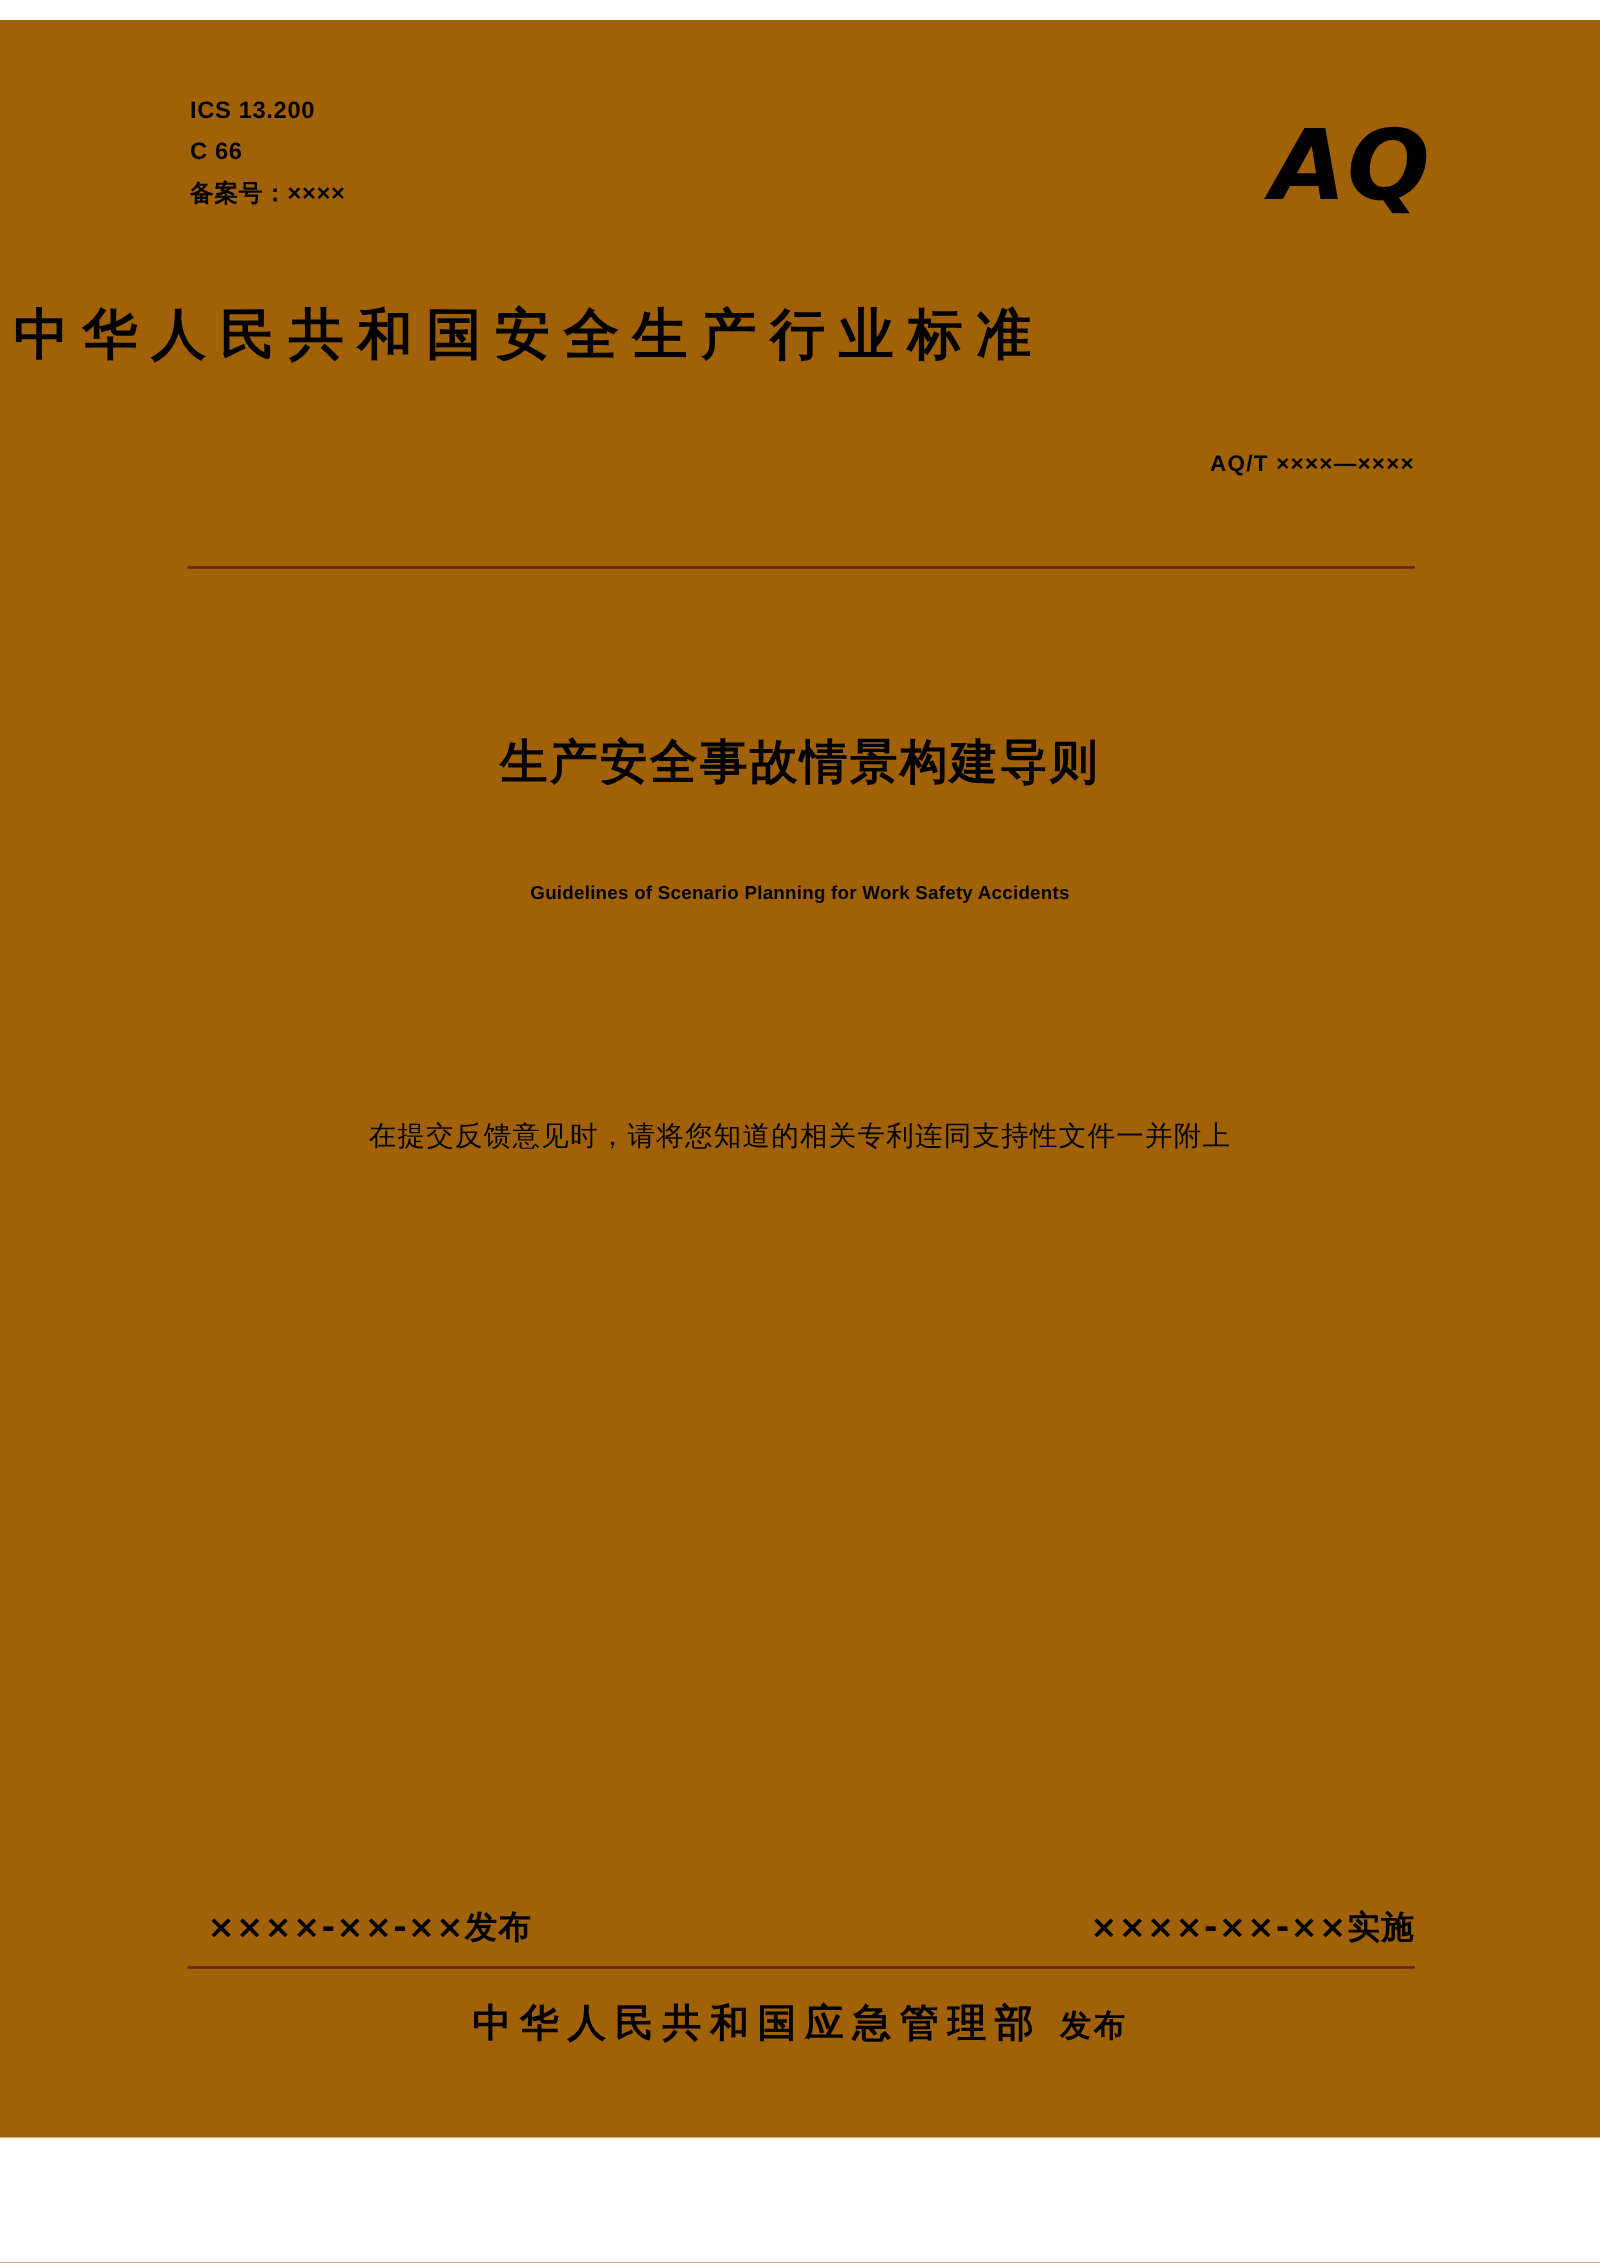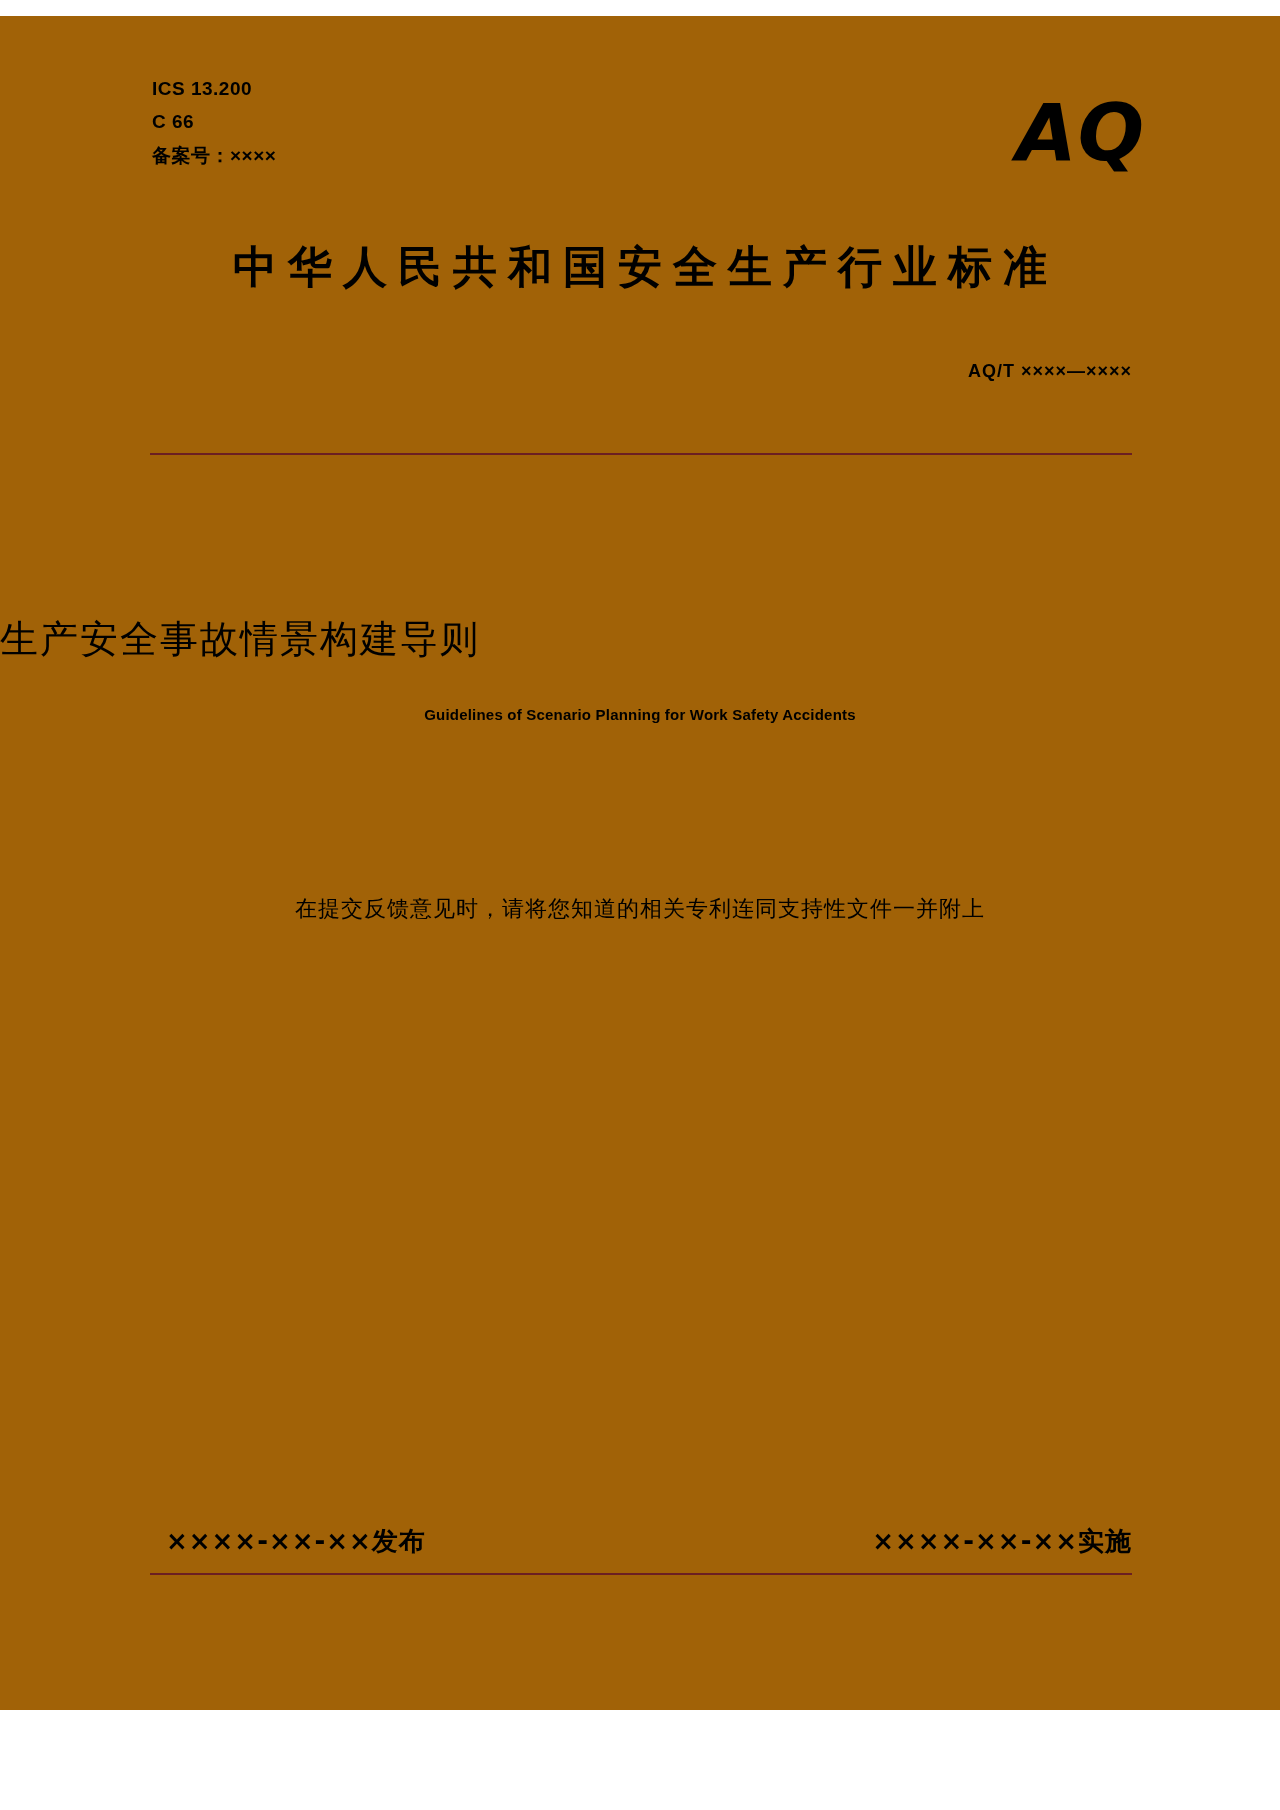--- a/index.html
+++ b/index.html
@@ -45,21 +45,20 @@
     line-height: 1;
     font-style: italic;
   }
 
   
   .national-title {
     position: absolute;
     left: 0;
     right: 0;
     top: 222px;
-    text-align: center;
     font-family: Liberation Serif, serif;
     font-size: 44px;
     font-weight: 700;
     letter-spacing: 11px;
     padding-left: 11px;
     white-space: nowrap;
   }
 
   
   .std-number {
@@ -81,24 +80,25 @@
     border-top: 2px solid #6b1f22;
   }
   .rule-top { top: 437px; }
   .rule-bottom { top: 1557px; }
 
   
   .doc-title-cn {
     position: absolute;
     left: 0;
     right: 0;
-    top: 598px;
+    top: 568px;
+    text-align: center;
     font-family: "DejaVu Sans", sans-serif;
     font-size: 38px;
-    font-weight: 400;
+    font-weight: 700;
     letter-spacing: 2px;
   }
   .doc-title-en {
     position: absolute;
     left: 0;
     right: 0;
     top: 690px;
     text-align: center;
     font-family: "Liberation Sans", sans-serif;
     font-size: 15px;
@@ -177,14 +177,17 @@
 
   <div class="notice">在提交反馈意见时，请将您知道的相关专利连同支持性文件一并附上</div>
 
   <div class="date-row">
     <span>××××-××-××发布</span>
     <span>××××-××-××实施</span>
   </div>
 
   <div class="rule rule-bottom"></div>
 
+  <div class="publisher">
+    <span>中华人民共和国应急管理部</span><span class="pub-verb">发布</span>
+  </div>
 
 </div>
 
 </body></html>

